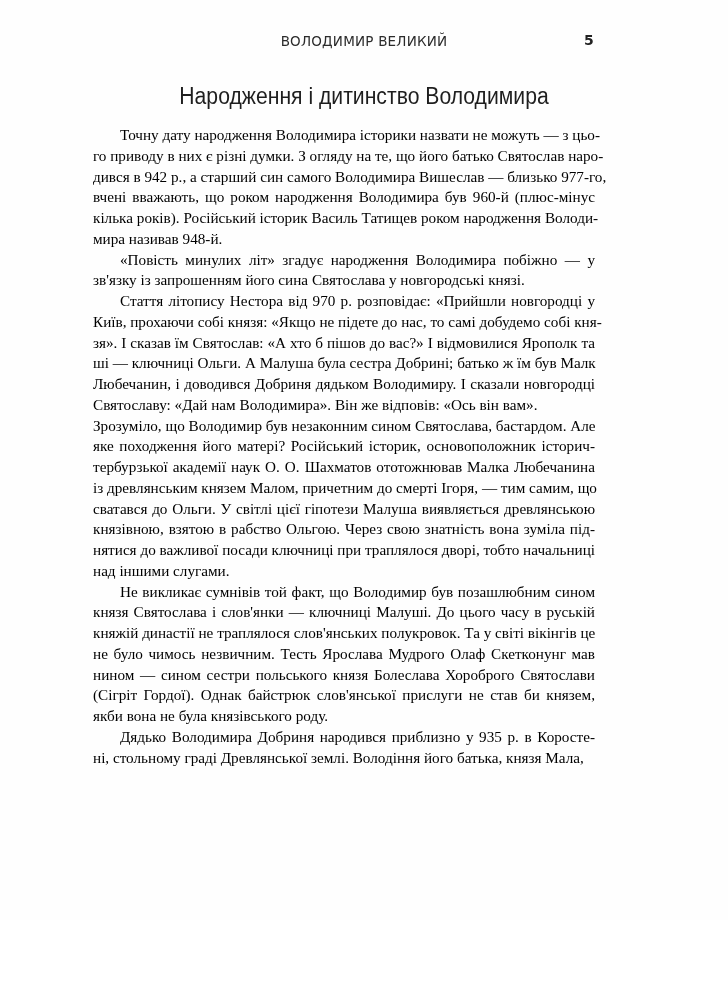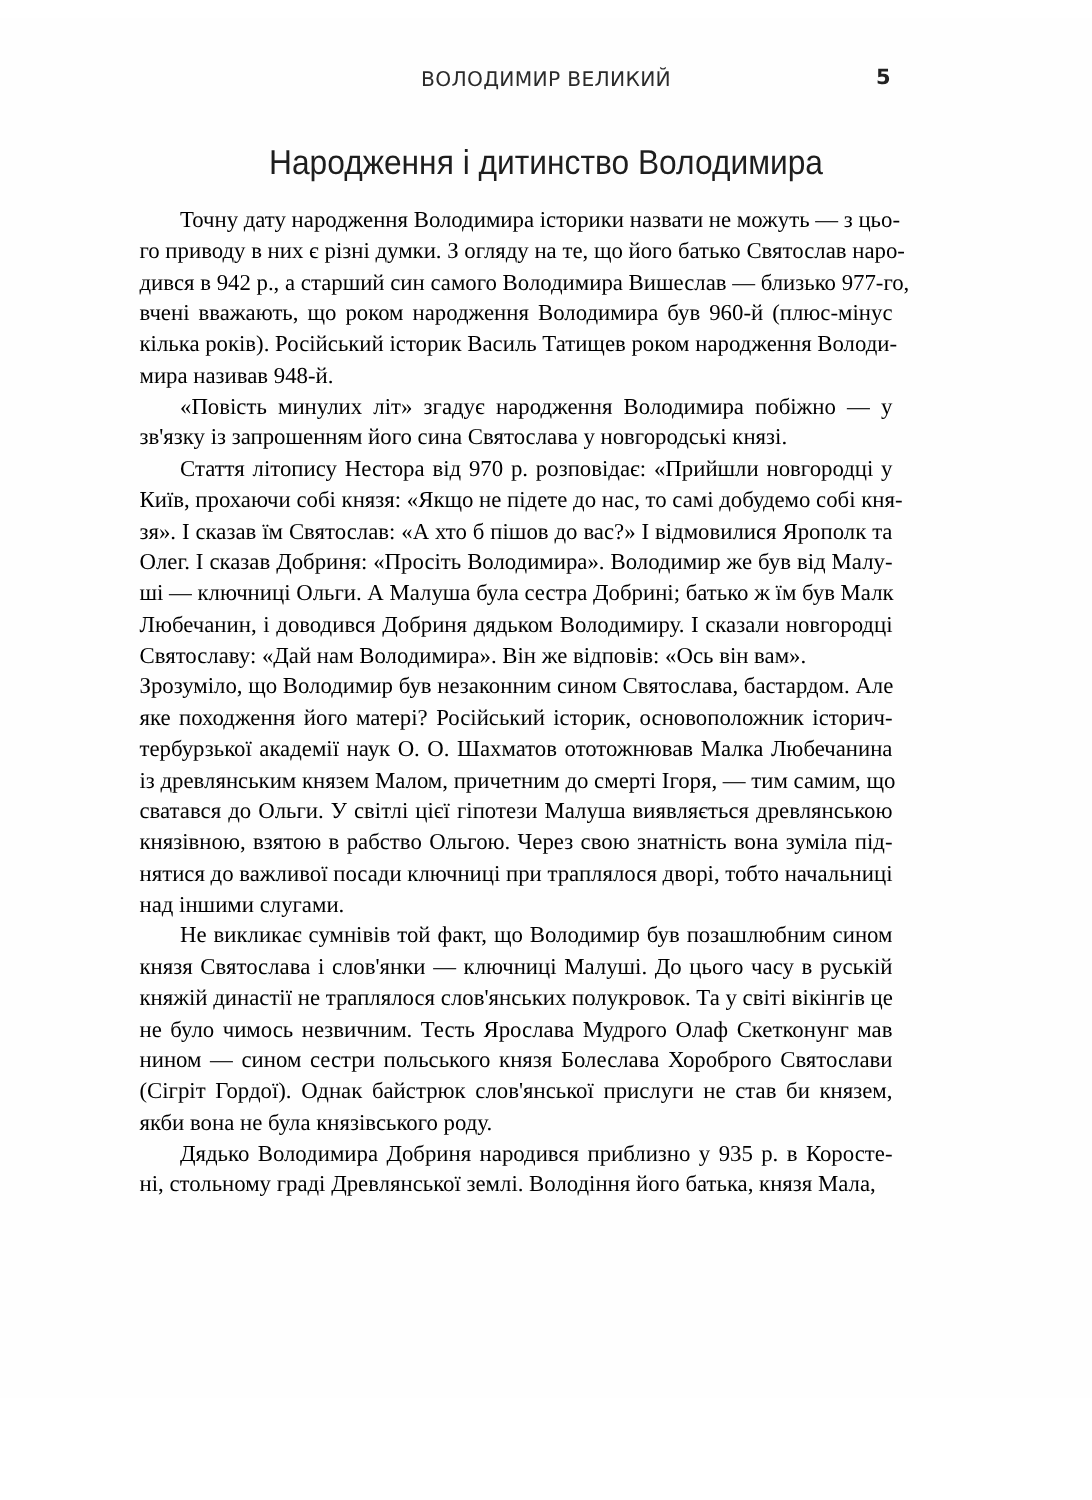--- a/index.html
+++ b/index.html
@@ -9,21 +9,21 @@
     }
     body {
       width: 728px;
       height: 1000px;
       position: relative;
       overflow: hidden;
       color: #231f20;
     }
     .page {
       position: absolute;
-      left: 0; top: 12px;
+      left: 0; top: 0;
       width: 728px; height: 920px;
       background: #fefefe;
     }
     .running-head {
       position: absolute;
       top: 33px;
       left: 0;
       width: 728px;
       height: 20px;
     }
@@ -106,21 +106,20 @@
         <span class="line last">мира називав 948-й.</span>
       </div>
       <div>
         <span class="line indent">«Повість минулих літ» згадує народження Володимира побіжно — у</span>
         <span class="line last">зв'язку із запрошенням його сина Святослава у новгородські князі.</span>
       </div>
       <div>
         <span class="line indent">Стаття літопису Нестора від 970 р. розповідає: «Прийшли новгородці у</span>
         <span class="line">Київ, прохаючи собі князя: «Якщо не підете до нас, то самі добудемо собі кня-</span>
         <span class="line">зя». І сказав їм Святослав: «А хто б пішов до вас?» І відмовилися Ярополк та</span>
-        <span class="line">Олег. І сказав Добриня: «Просіть Володимира». Володимир же був від Малу-</span>
         <span class="line">ші — ключниці Ольги. А Малуша була сестра Добрині; батько ж їм був Малк</span>
         <span class="line">Любечанин, і доводився Добриня дядьком Володимиру. І сказали новгородці</span>
         <span class="line last">Святославу: «Дай нам Володимира». Він же відповів: «Ось він вам».</span>
       </div>
       <div>
         <span class="line">Зрозуміло, що Володимир був незаконним сином Святослава, бастардом. Але</span>
         <span class="line">яке походження його матері? Російський історик, основоположник історич-</span>
         <span class="line">тербурзької академії наук О. О. Шахматов ототожнював Малка Любечанина</span>
         <span class="line">із древлянським князем Малом, причетним до смерті Ігоря, — тим самим, що</span>
         <span class="line">сватався до Ольги. У світлі цієї гіпотези Малуша виявляється древлянською</span>

